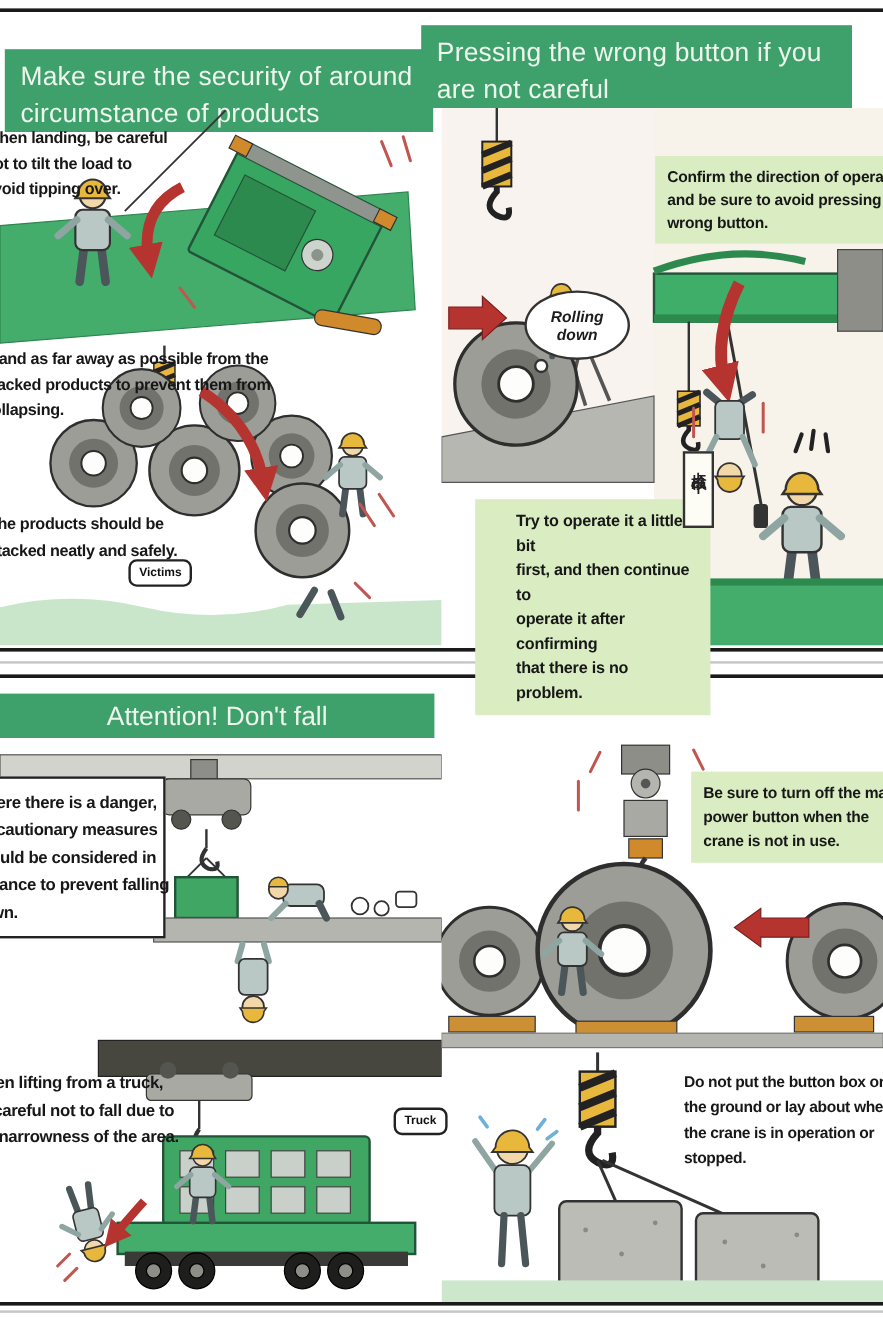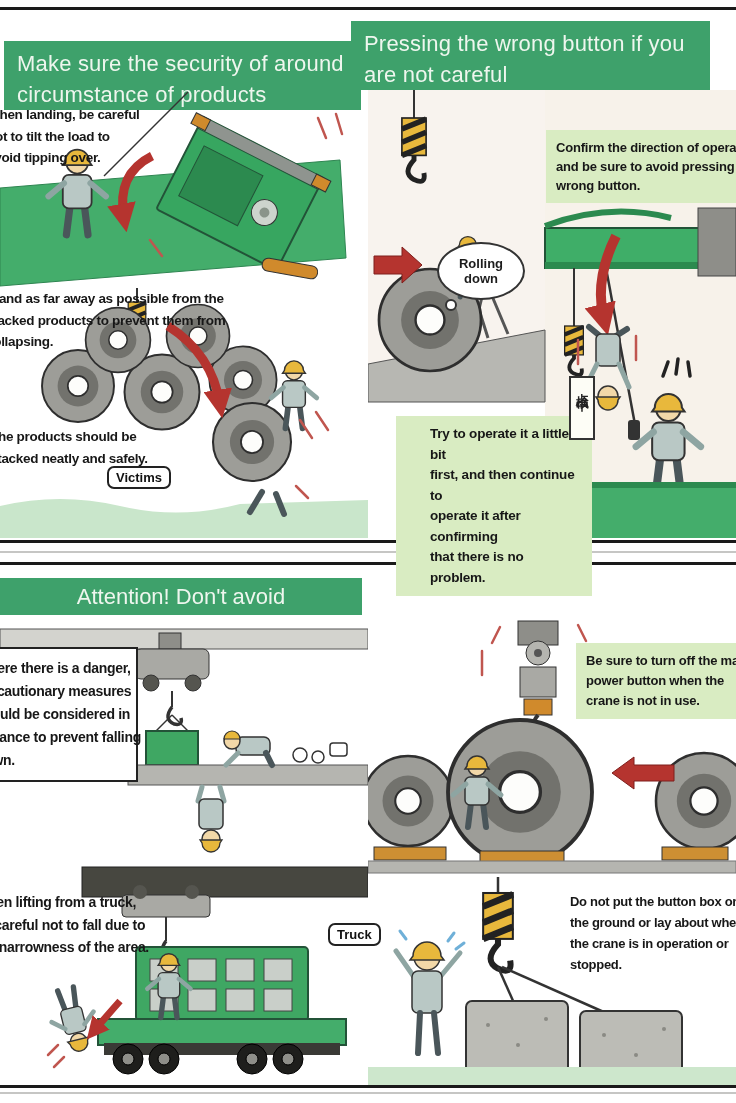--- a/index.html
+++ b/index.html
@@ -11,24 +11,24 @@
   .hdr{position:absolute;background:#3ea16b;color:#eef6ee;font-size:22px;line-height:31px;
        padding:7px 0 0 13px;white-space:pre-line;letter-spacing:.2px;}
   .hdr2{position:absolute;background:#3ea16b;color:#eef6ee;font-size:22px;height:37px;
         line-height:37px;white-space:pre;overflow:hidden;}
   .cap{position:absolute;font-weight:700;font-size:13.5px;line-height:21.5px;
        letter-spacing:-.3px;white-space:pre;color:#171717;}
   .capbox{background:#fff;border:2px solid #222;padding:8px 10px;}
   .note{position:absolute;background:#d9ecc2;font-weight:700;font-size:13px;line-height:20px;
         letter-spacing:-.2px;white-space:pre;color:#171717;padding:8px 10px;}
   .labelbox{position:absolute;background:#fff;border:2px solid #222;border-radius:7px;
-            font-weight:700;font-size:13px;line-height:19px;padding:0 7px;color:#111;}
+            font-weight:700;font-size:10px;line-height:19px;padding:0 7px;color:#111;}
   .bubble{position:absolute;background:#fff;border:2px solid #333;border-radius:50%;
           display:flex;align-items:center;justify-content:center;text-align:center;
-          font-weight:700;font-size:13px;line-height:15px;white-space:pre-line;}
+          font-weight:700;font-size:13px;line-height:15px;white-space:pre-line;font-style:italic;}
   .bubble::after{content:"";position:absolute;left:6px;bottom:-13px;width:8px;height:8px;
           border:2px solid #333;border-radius:50%;background:#fff;}
   .vtag{position:absolute;writing-mode:vertical-rl;text-orientation:upright;background:#fdfdf6;
         border:2px solid #333;font-size:13px;font-weight:700;letter-spacing:3px;
         padding:4px 2px;color:#222;}
   svg{position:absolute;}
   .leg{stroke:#4a565a;stroke-width:6;stroke-linecap:round;}
   .arm{stroke:#8ea5a2;stroke-width:5;stroke-linecap:round;}
   .dash{stroke:#c0564f;stroke-width:2.5;stroke-linecap:round;}
 </style>
@@ -182,21 +182,21 @@
 down</div>
   <div class="note" style="left:546px;top:130px;width:200px;line-height:19px;">Confirm the direction of operation
 and be sure to avoid pressing the
 wrong button.</div>
   <div class="note" style="left:396px;top:416px;width:152px;font-size:13.5px;line-height:20.5px;white-space:pre-line;padding-left:34px;">Try to operate it a little bit
 first, and then continue to
 operate it after confirming
 that there is no problem.</div>
   <div class="vtag" style="left:569px;top:376px;height:52px;">点検中</div>
 
-  <div class="hdr2" style="left:0;top:578px;width:362px;text-align:center;">Attention! Don't avoid</div>
+  <div class="hdr2" style="left:0;top:578px;width:362px;text-align:center;">Attention! Don't fall</div>
 
   <svg style="left:0;top:615px;" width="368" height="470" viewBox="0 0 368 470">
     <g>
       <rect x="0" y="14" width="368" height="20" fill="#d3d3ce" stroke="#555"></rect>
       <g transform="translate(135,34)">
         <rect x="24" y="-16" width="22" height="16" fill="#8e8e89" stroke="#333"></rect>
         <rect x="0" y="0" width="74" height="30" rx="6" fill="#a9a9a4" stroke="#333"></rect>
         <circle cx="16" cy="34" r="8" fill="#55554f" stroke="#333"></circle>
         <circle cx="58" cy="34" r="8" fill="#55554f" stroke="#333"></circle>
       </g>

